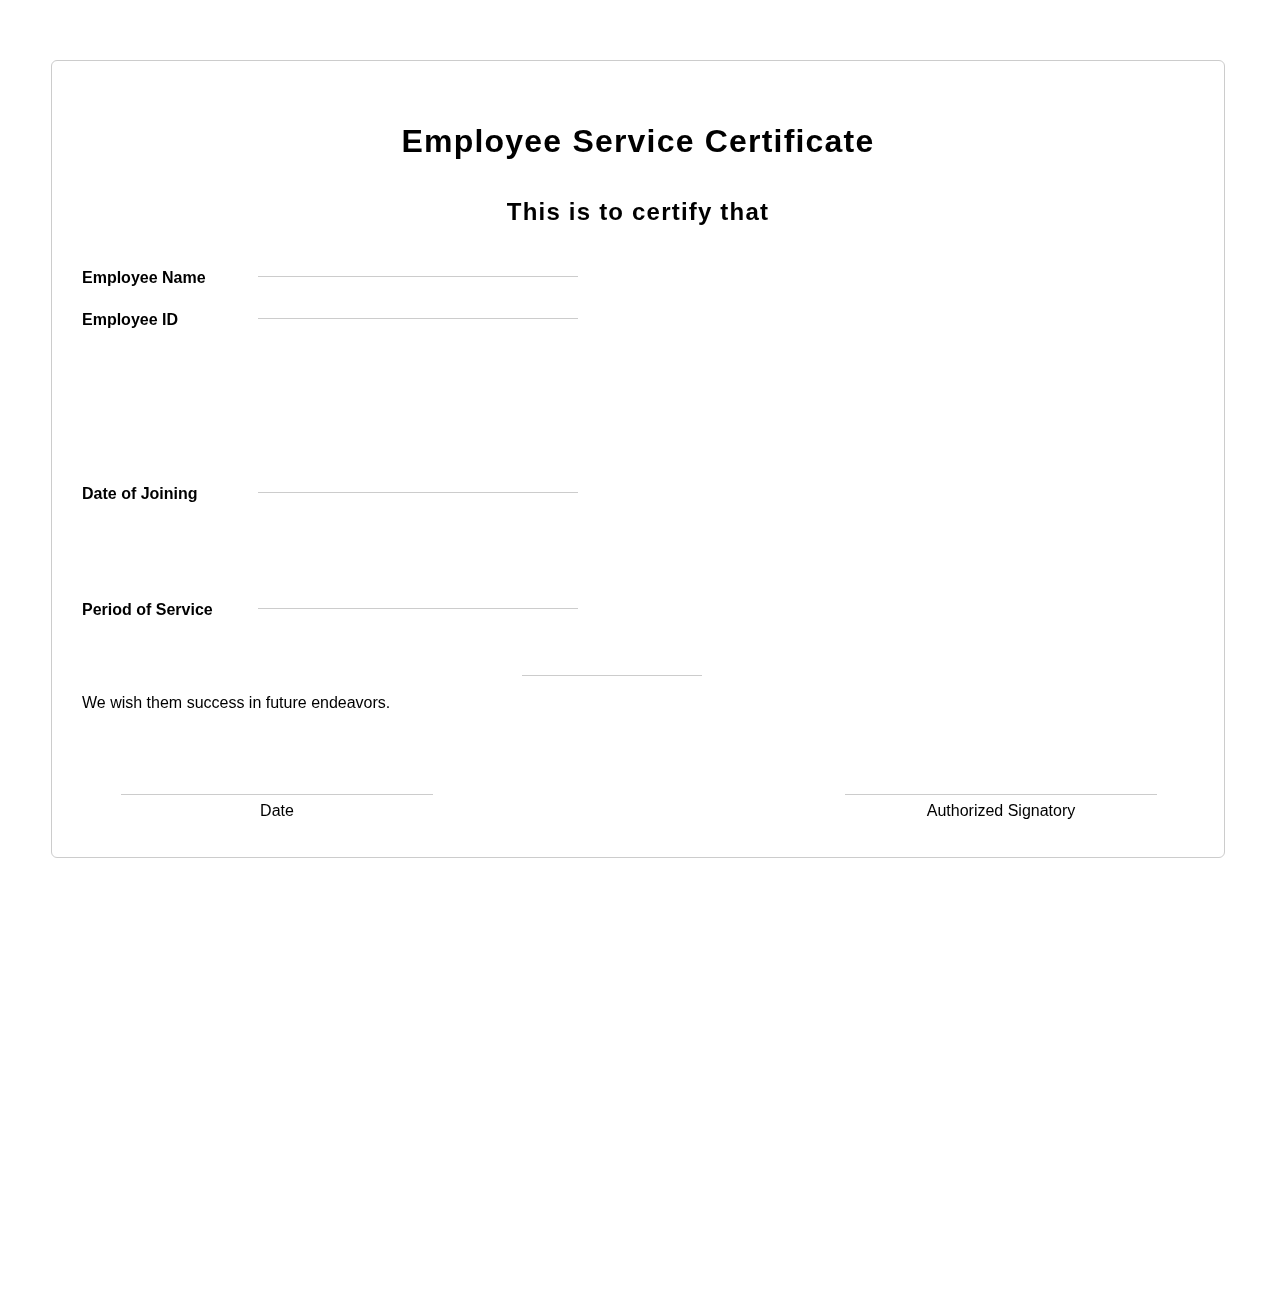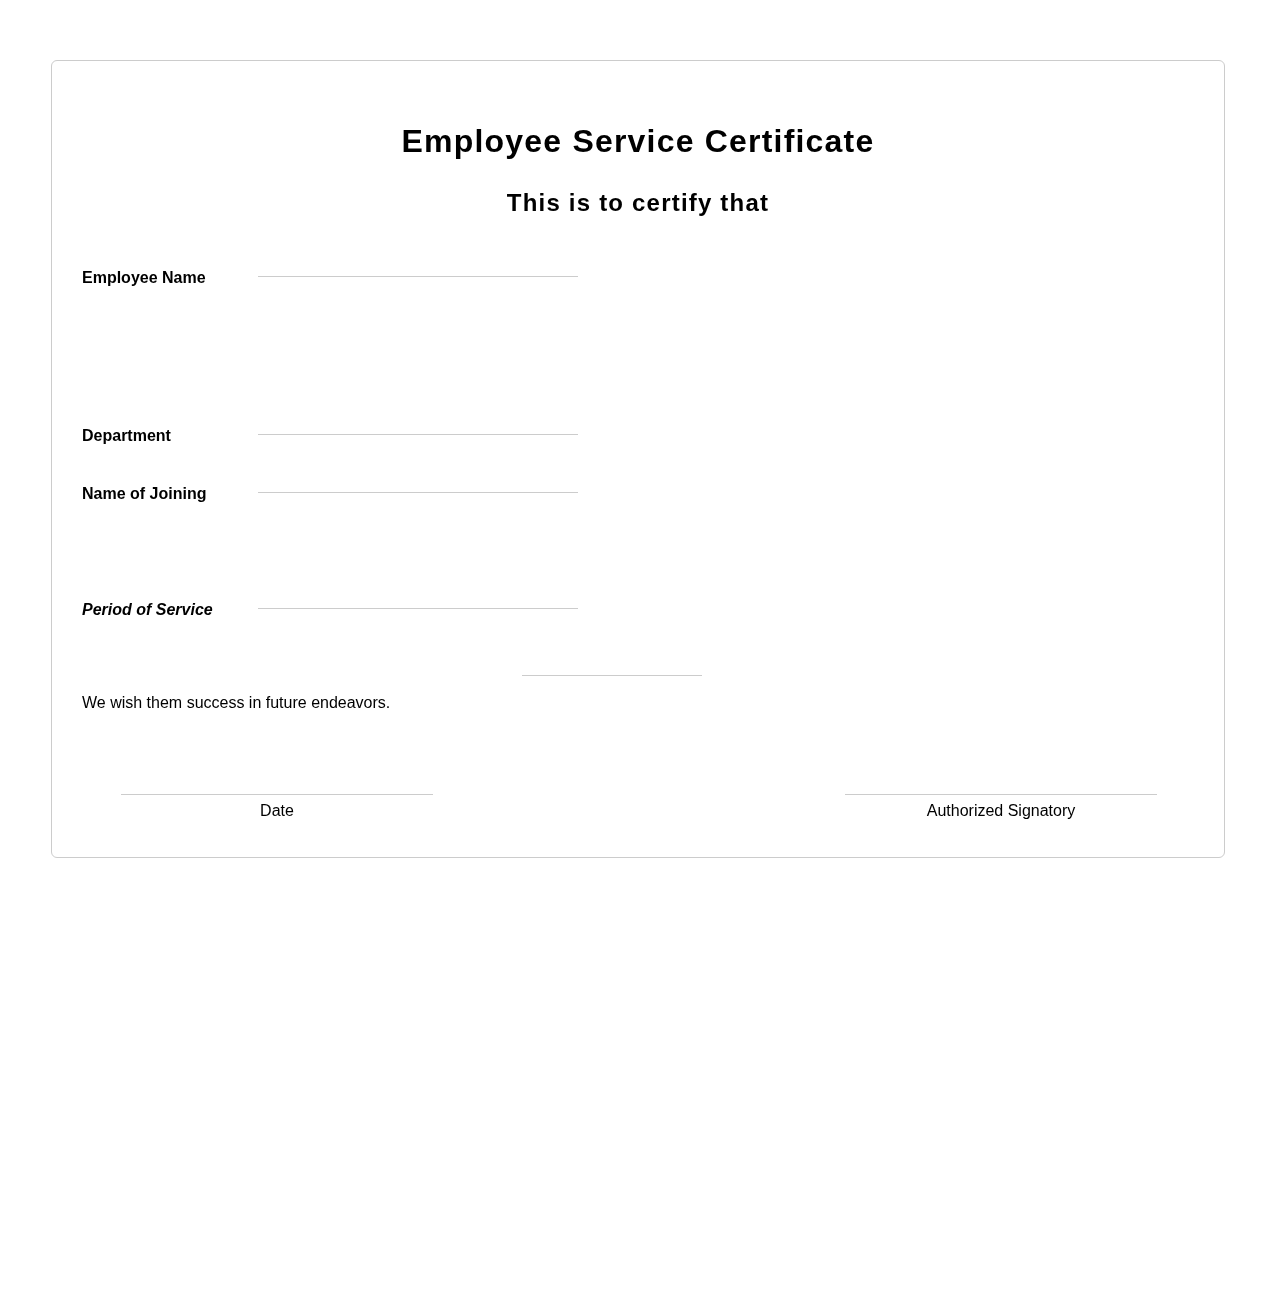--- a/index.html
+++ b/index.html
@@ -6,21 +6,21 @@
   body { width:1278px; height:1300px; position:relative; font-family:"Liberation Sans", sans-serif; color:#000; }
   .cert {
     position:absolute; left:51px; top:60px; width:1174px; height:798px;
     border:1px solid #cccccc; border-radius:6px; box-sizing:border-box;padding-left:12px;
   }
   .title {
     position:absolute; left:0; right:0; top:60px; text-align:center;
     font-size:32px; font-weight:bold; letter-spacing:1.2px; line-height:40px;
   }
   .subtitle {
-    position:absolute; left:0; right:0; top:127px; text-align:center;
+    position:absolute; left:0; right:0; top:136px; text-align:center;
     font-size:24px; font-weight:bold; letter-spacing:1.2px; line-height:30px;
   }
   .row { position:absolute; left:30px; height:30px; width:600px; }
   .row .label {
     position:absolute; left:0; top:0; font-size:16px; font-weight:bold; line-height:20px;
   }
   .row .line {
     position:absolute; left:176px; top:8px; width:320px; height:0;
     border:none; border-bottom:1px solid #cccccc; background:transparent; padding:0; outline:none;
   }
@@ -44,29 +44,29 @@
 <body>
 
 <div class="cert">
   <div class="title">Employee Service Certificate</div>
   <div class="subtitle">This is to certify that</div>
 
   <div class="row" style="top:207px;">
     <span class="label">Employee Name</span>
     <div class="line"></div>
   </div>
-  <div class="row" style="top:365px;">
-    <span class="label">Department</span>
+  <div class="row" style="top:249px;">
+    <span class="label">Employee ID</span>
     <div class="line"></div>
   </div>
   <div class="row" style="top:423px;">
-    <span class="label">Name of Joining</span>
+    <span class="label">Date of Joining</span>
     <div class="line"></div>
   </div>
-  <div class="row" style="top:539px;font-style:italic;">
+  <div class="row" style="top:539px;">
     <span class="label">Period of Service</span>
     <div class="line"></div>
   </div>
 
   <div class="inline-line"></div>
   <div class="closing">We wish them success in future endeavors.</div>
 
   <div class="sig" style="left:793px;">
     <div class="sig-line"></div>
     <div class="sig-label">Authorized Signatory</div>

